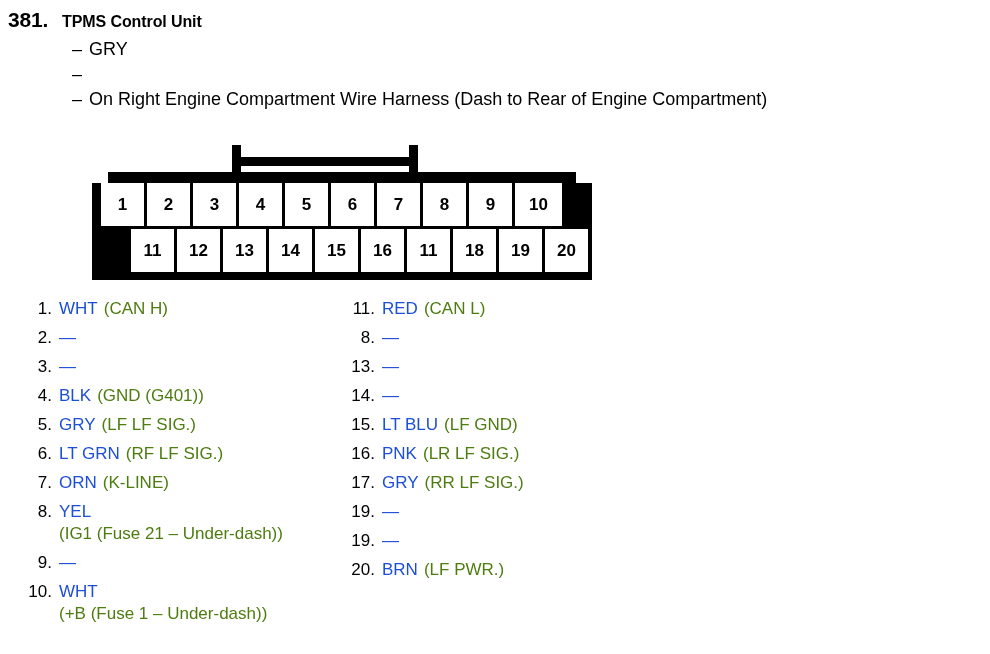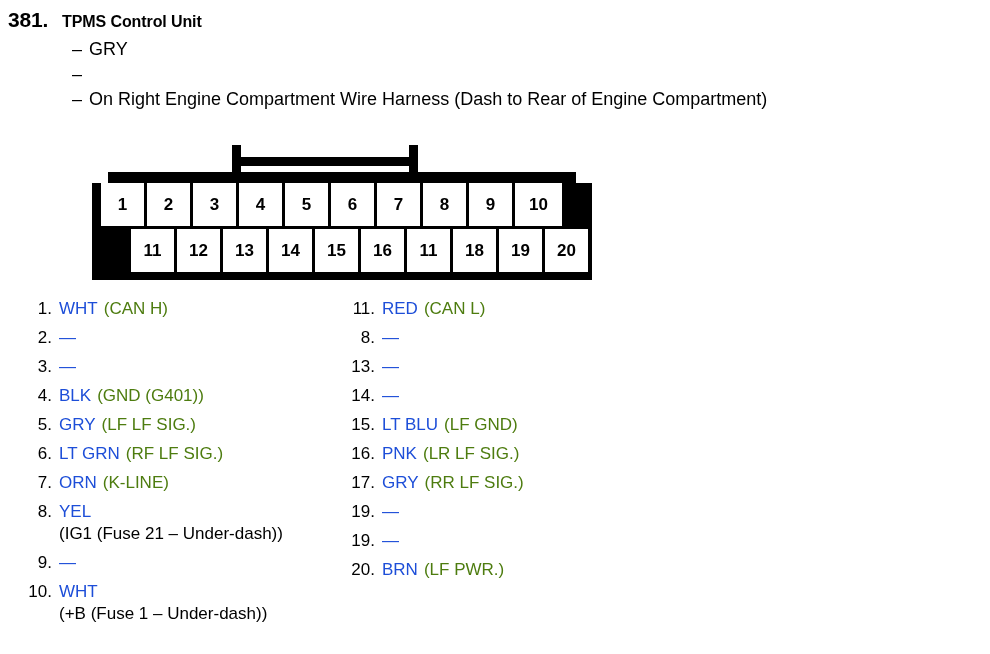--- a/index.html
+++ b/index.html
@@ -183,21 +183,21 @@
     color: #1d4ed8;
   }
   .pin-sig {
     color: #4d7c0f;
     margin-left: 6px;
   }
   .pin-wrap {
     padding-left: 37px;
     font-size: 17px;
     line-height: 22px;
-    color: #000000;
+    color: #4d7c0f;
     white-space: nowrap;
   }
 </style>
 </head>
 <body>
 
 <div class="header">
   <div class="title-row">
     <span class="title-num">381.</span>
     <span class="title-text">TPMS Control Unit</span>

